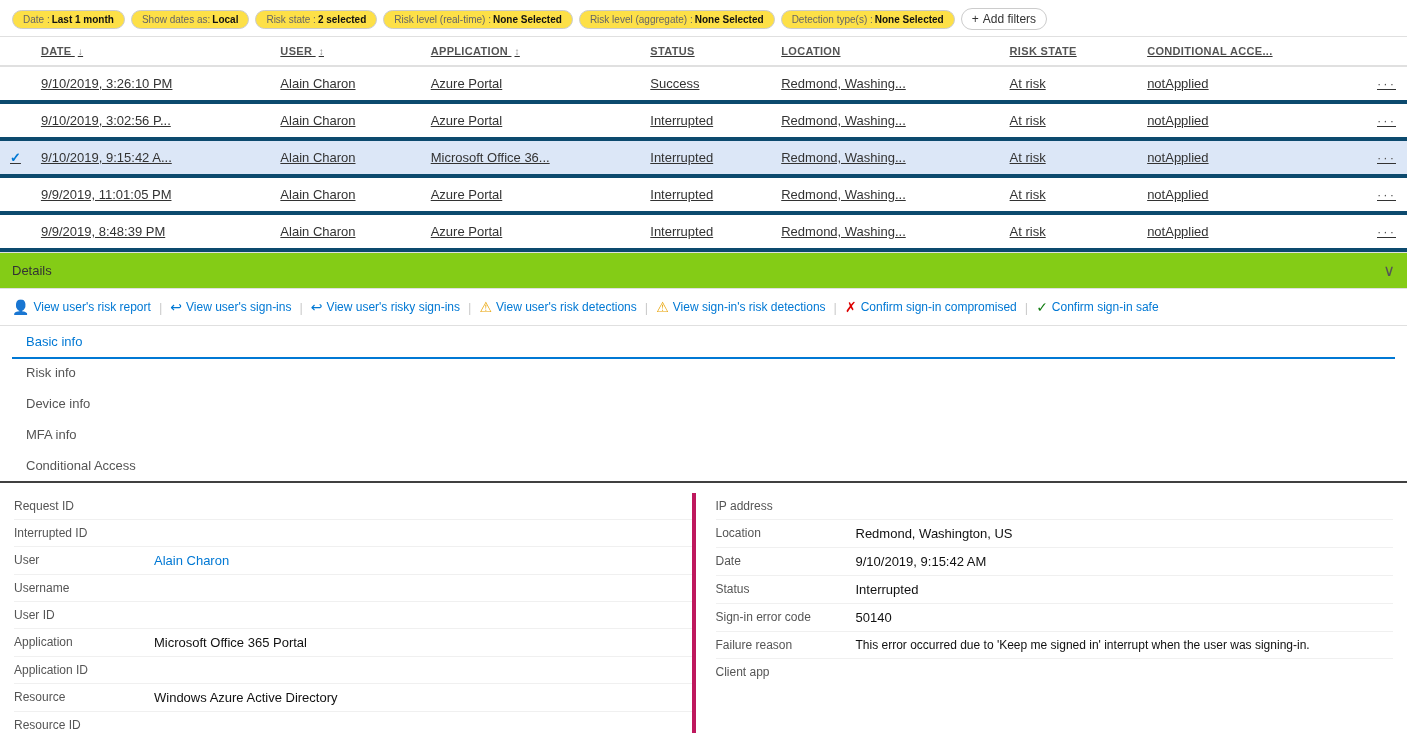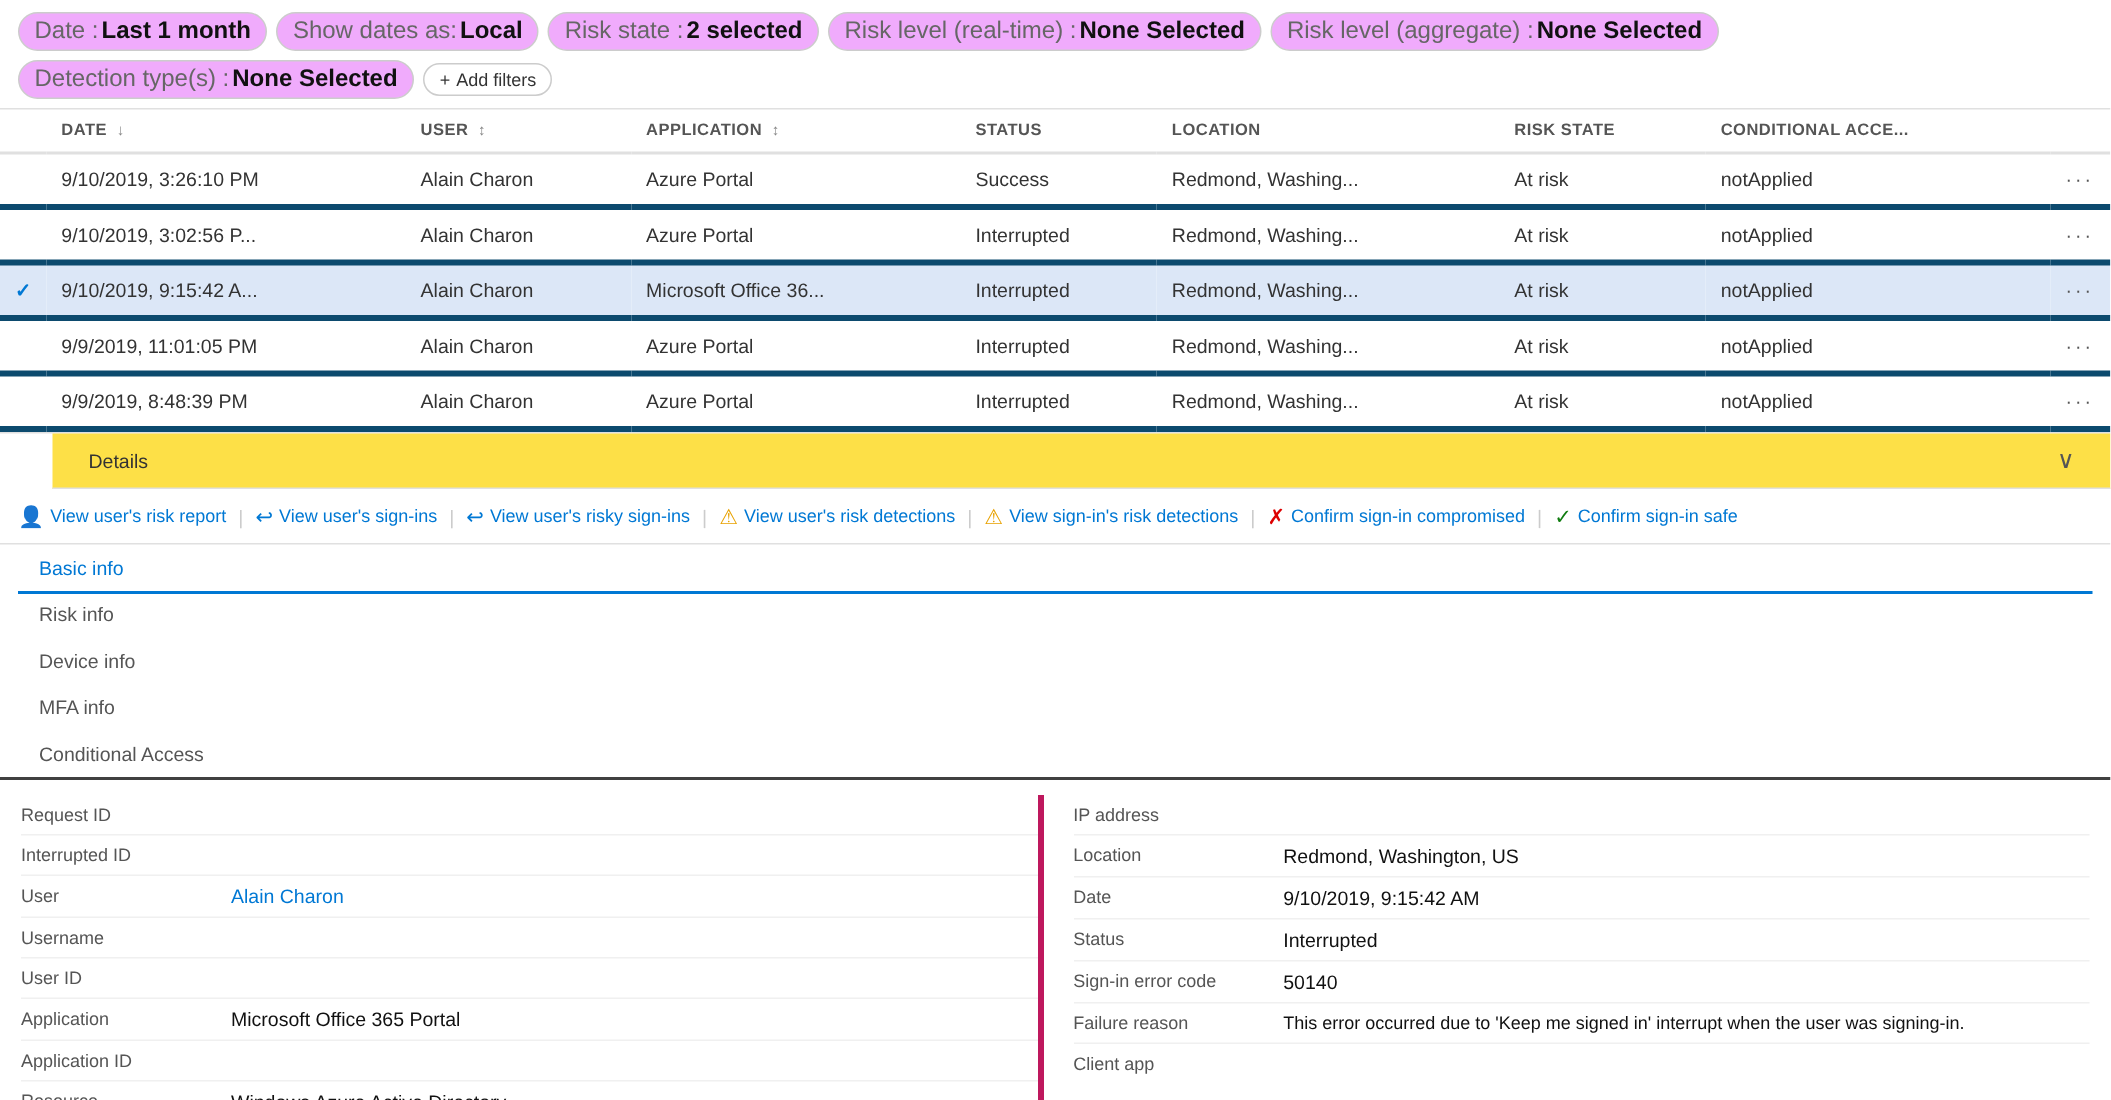--- a/index.html
+++ b/index.html
@@ -6,56 +6,55 @@
     body { font-family: 'Segoe UI', Arial, sans-serif; font-size: 13px; color: #333; background: #fff; overflow-x: hidden; }
 
     
     .filter-bar {
       display: flex; align-items: center; flex-wrap: wrap; gap: 6px;
       padding: 8px 12px 6px 12px; border-bottom: 1px solid #e0e0e0;
     }
     .filter-chip {
       display: inline-flex; align-items: flex-end;
       border: 1px solid #ccc; border-radius: 16px;
-      padding: 3px 10px; font-size: 16px; cursor: pointer;
-      background: #f0abfc; white-space: nowrap;
+      padding: 3px 10px; font-size: 10px; cursor: pointer;
+      background: #fde047; white-space: nowrap;
     }
     .filter-chip span.key { color: #666; margin-right: 2px; }
     .filter-chip span.val { font-weight: 600; color: #111; }
     .add-filter-btn {
       display: inline-flex; align-items: center; gap: 4px;
       border: 1px solid #ccc; border-radius: 16px;
       padding: 3px 10px; font-size: 12px; cursor: pointer;
       background: #fff; color: #333;
     }
 
     
     .table-container { overflow-x: auto; border-bottom: 1px solid #e0e0e0; }
-    table { width: 100%; border-collapse: collapse; }
+    table { width: 100%; border-collapse: collapse; text-decoration: underline; }
     thead tr { border-bottom: 2px solid #e0e0e0; }
     thead th {
       padding: 8px 10px; text-align: left;
       font-size: 11px; font-weight: 600; color: #555;
       text-transform: uppercase; letter-spacing: 0.03em;
       white-space: nowrap; cursor: pointer; user-select: none;
     }
     thead th .sort-icon { margin-left: 3px; font-size: 10px; color: #888; }
     tbody tr { border-bottom: 4px solid #0c4a6e; cursor: pointer; }
     tbody tr.selected { background: #dce7f7; }
     tbody td { padding: 9px 10px; font-size: 13px; white-space: nowrap; }
     .check-cell { width: 30px; text-align: center; color: #0078d4; font-weight: bold; }
     .ellipsis-cell { color: #555; letter-spacing: 2px; cursor: pointer; }
 
     
     .details-bar {
       display: flex; justify-content: space-between; align-items: center;
-      padding: 8px 24px; background: #fde047;
+      padding: 8px 12px; background: #84cc16;
       border-bottom: 1px solid #e0e0e0; font-size: 13px; font-weight: 500;
       cursor: pointer;
-      margin-left: 35px;
     }
     .details-bar .chevron { font-size: 16px; color: #555; }
 
     
     .action-links {
       display: flex; flex-wrap: wrap; gap: 8px; align-items: center;
       padding: 10px 12px; border-bottom: 1px solid #e0e0e0;
     }
     .action-link {
       display: inline-flex; align-items: center; gap: 4px;

